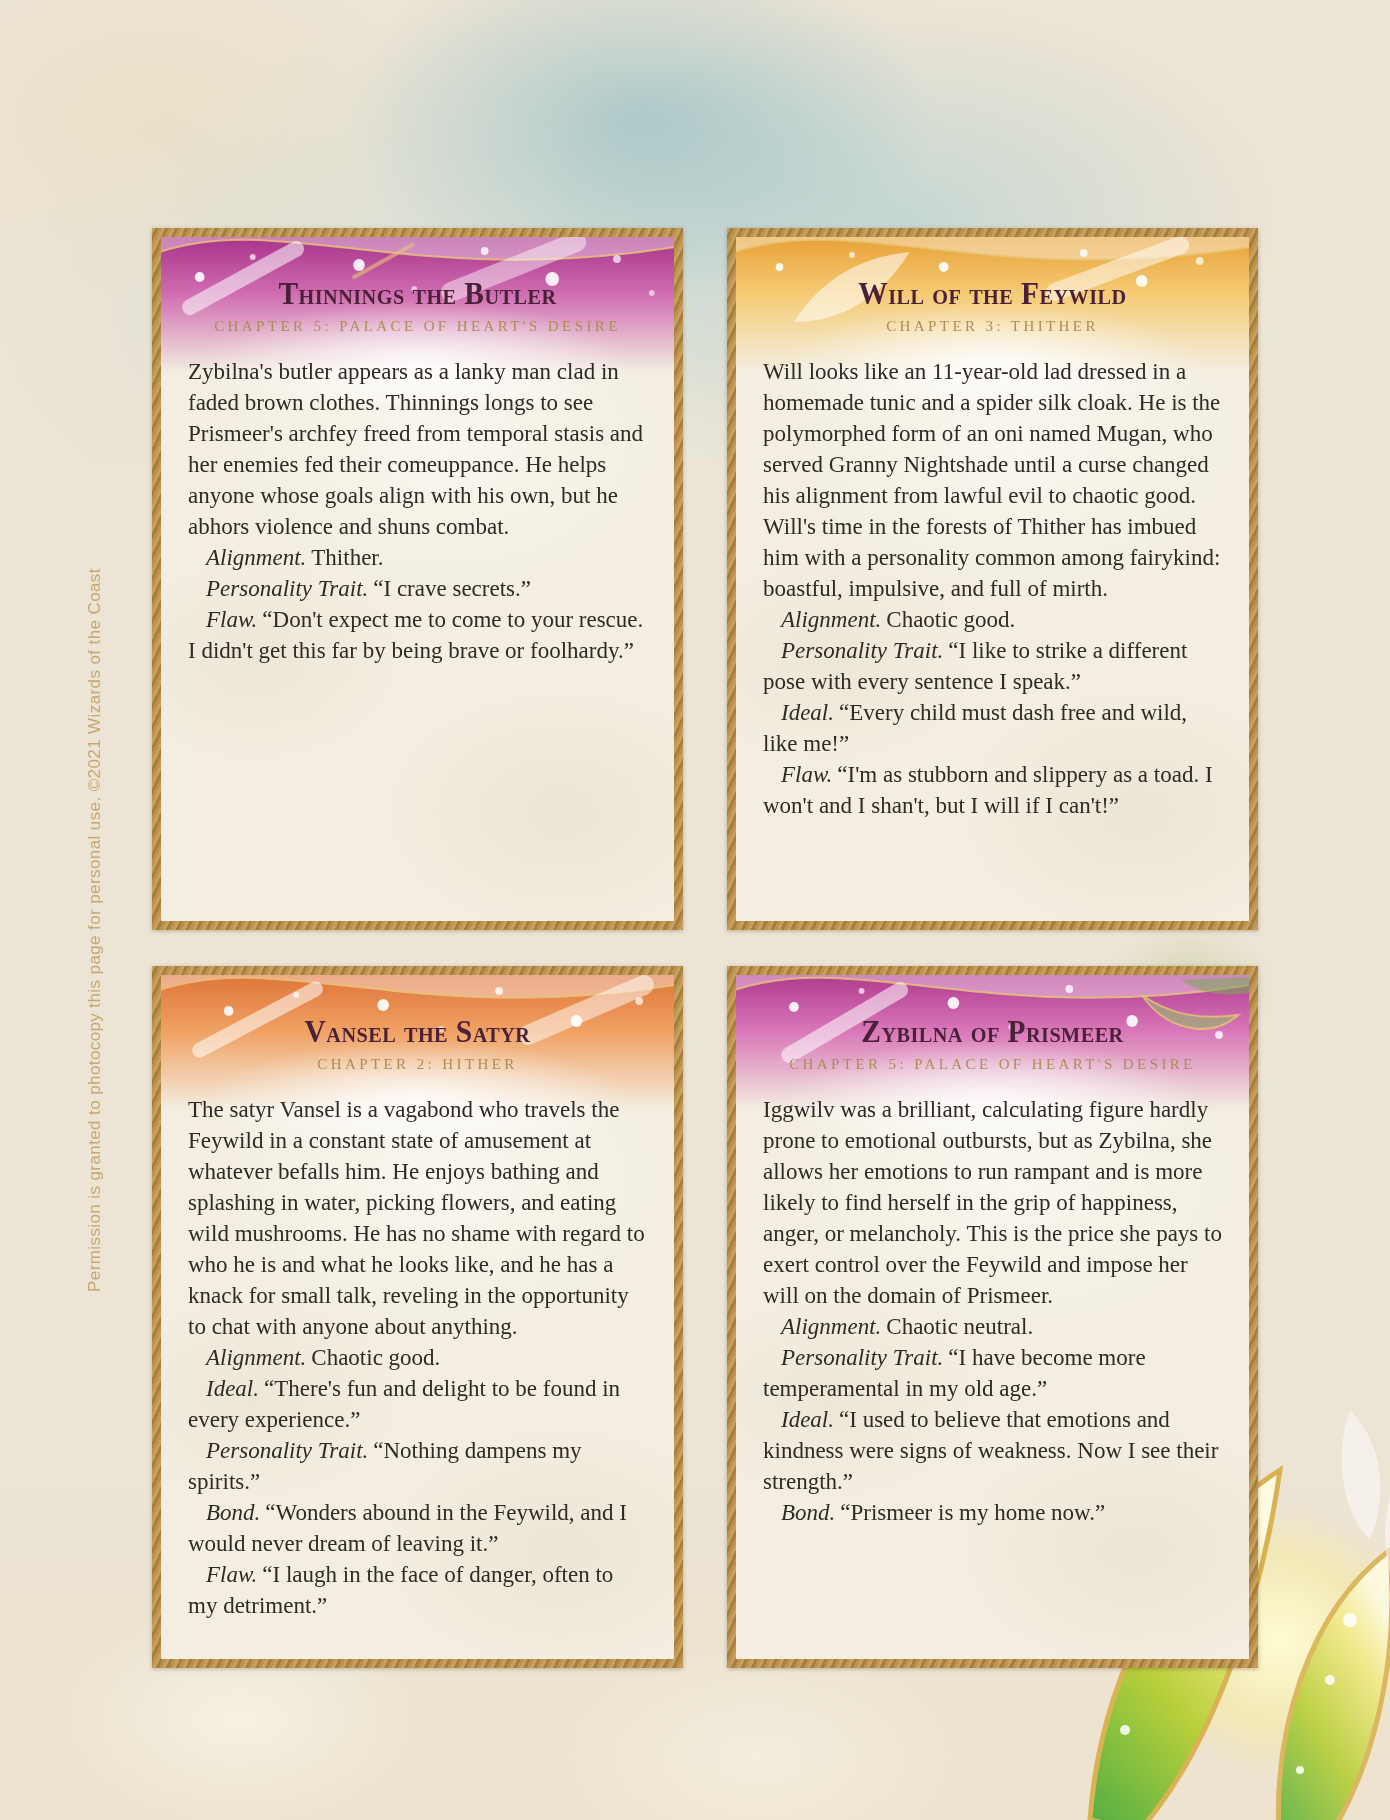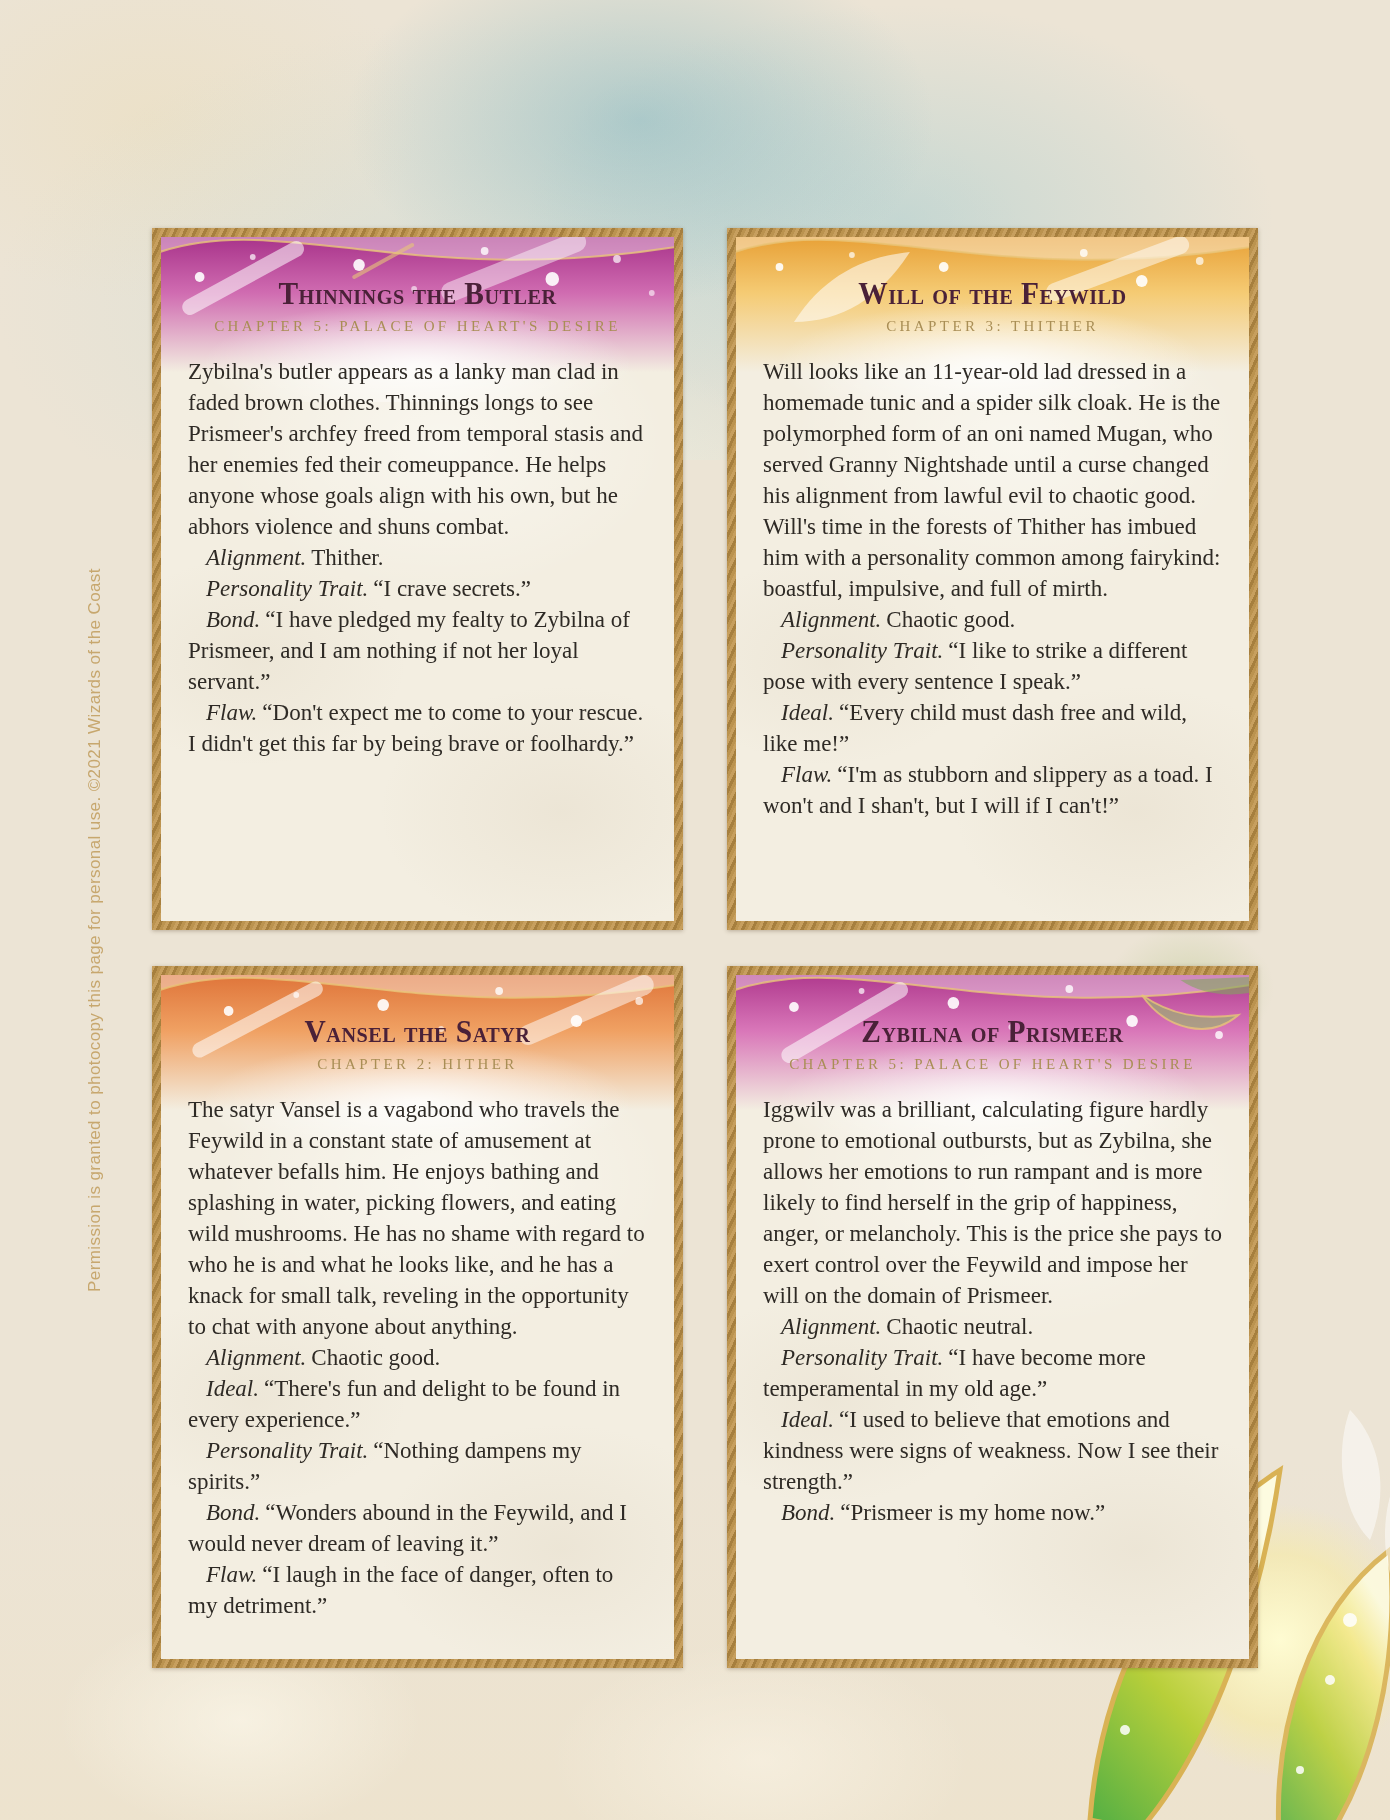--- a/index.html
+++ b/index.html
@@ -146,21 +146,20 @@
       </svg>
     </div>
     <header class="card-head">
       <h2 class="card-title">Thinnings the Butler</h2>
       <div class="card-chapter">Chapter 5: Palace of Heart's Desire</div>
     </header>
     <div class="card-body">
       <p class="desc">Zybilna's butler appears as a lanky man clad in faded brown clothes. Thinnings longs to see Prismeer's archfey freed from temporal stasis and her enemies fed their comeuppance. He helps anyone whose goals align with his own, but he abhors violence and shuns combat.</p>
       <p class="trait"><i>Alignment.</i><span>Thither.</span></p>
       <p class="trait"><i>Personality Trait.</i><span>“I crave secrets.”</span></p>
-      <p class="trait"><i>Bond.</i><span>“I have pledged my fealty to Zybilna of Prismeer, and I am nothing if not her loyal servant.”</span></p>
       <p class="trait"><i>Flaw.</i><span>“Don't expect me to come to your rescue. I didn't get this far by being brave or foolhardy.”</span></p>
     </div>
   </div>
 </article>
 
 <article class="card" id="card1" style="--b1:#e8a137;--b2:#f5cb74">
   <div class="card-inner">
     <div class="band">
       <svg viewBox="0 0 531 150" preserveAspectRatio="none">
         <path d="M-10 18 C120 -30 260 55 545 8 L545 -5 L-10 -5 Z" fill="rgba(255,255,255,0.40)" stroke="rgba(232,196,120,0.8)" stroke-width="2"></path>

